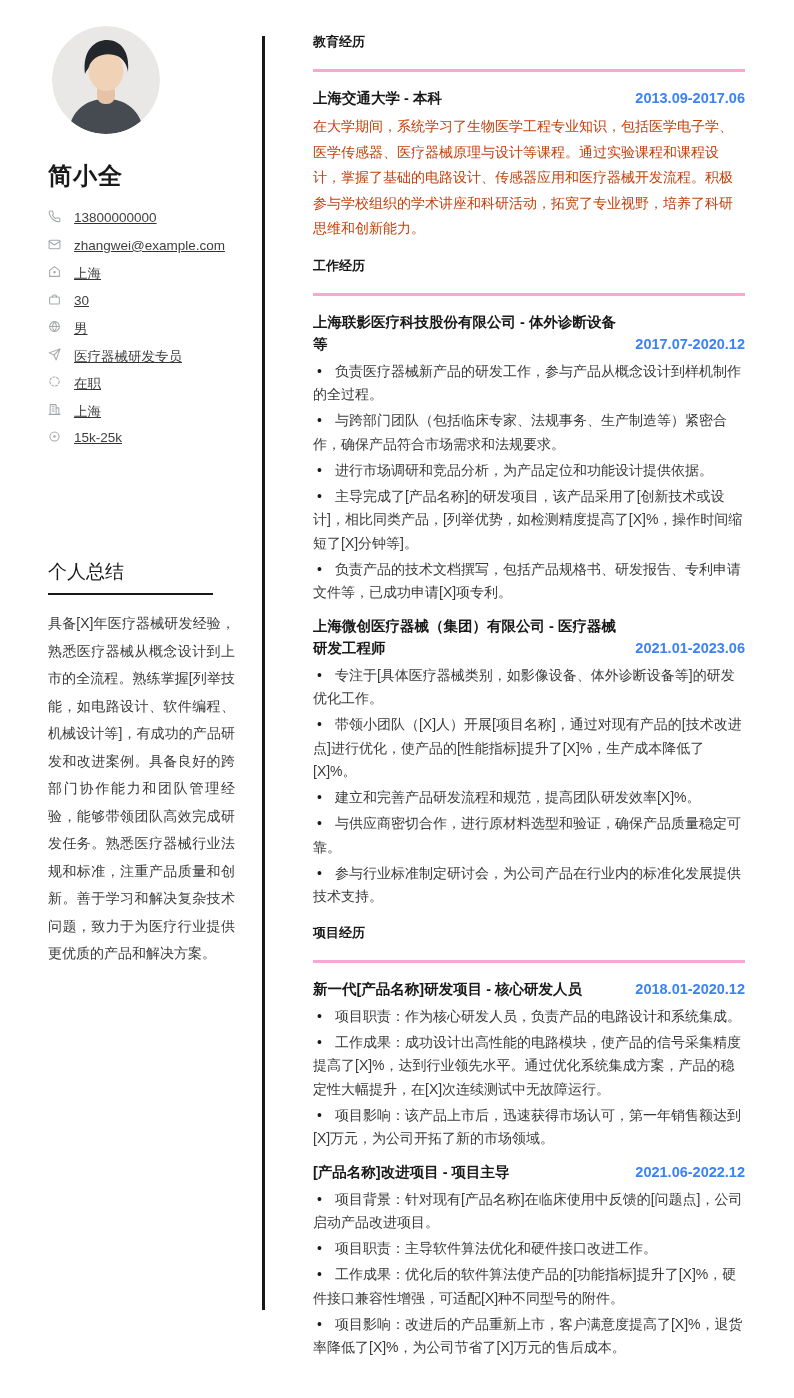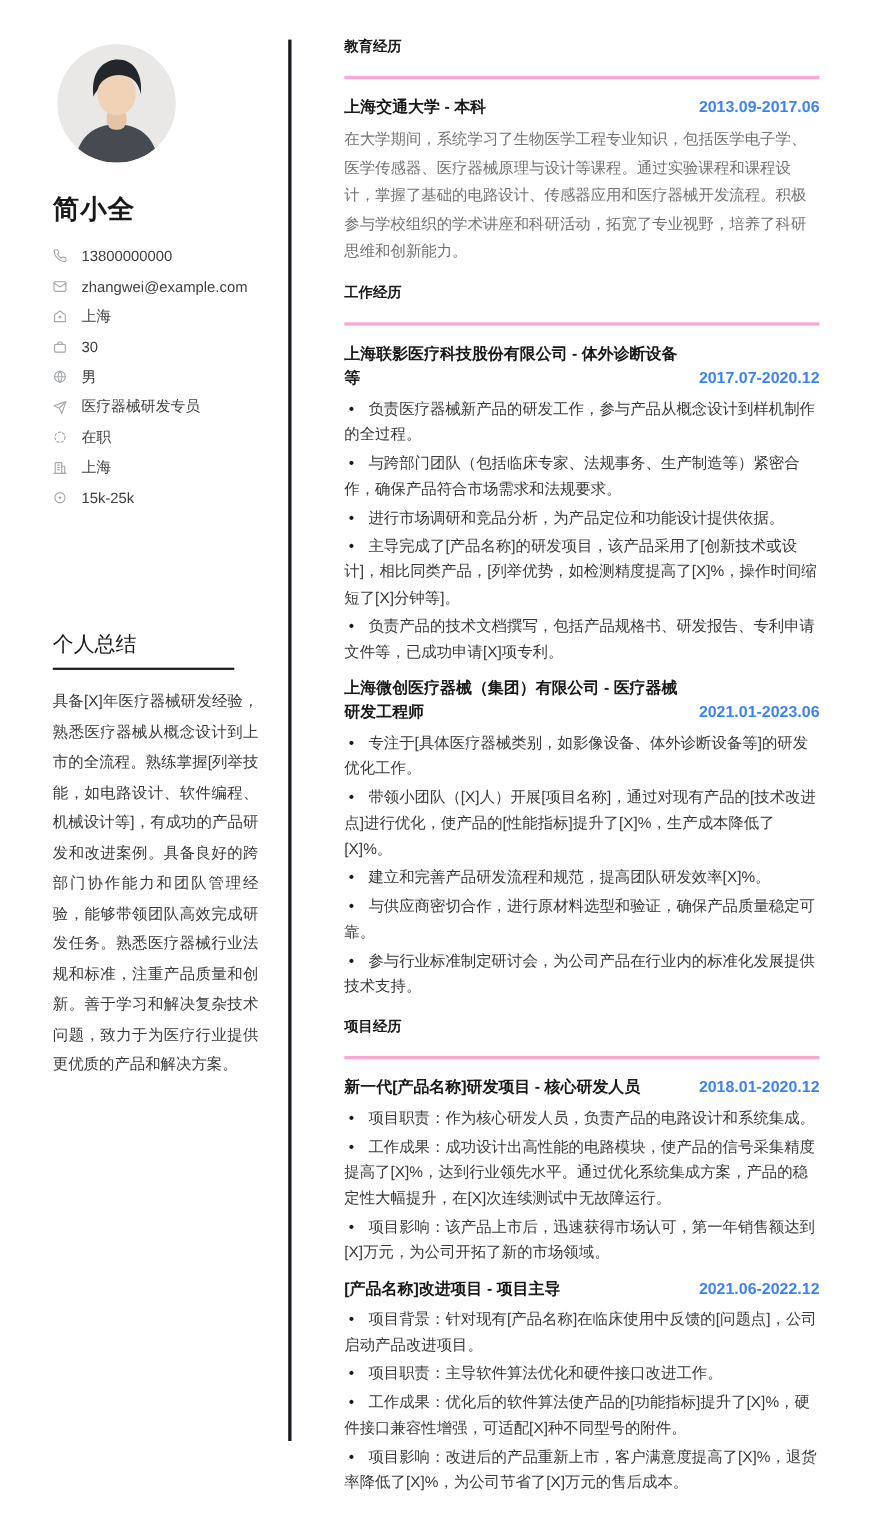--- a/index.html
+++ b/index.html
@@ -1,26 +1,26 @@
 <!DOCTYPE html>
 <html><head>
 <meta charset="utf-8">
 <style>
   * { margin:0; padding:0; box-sizing:border-box; }
   html,body { width:794px; height:1398px; background:#ffffff; overflow:hidden;
     font-family:"Liberation Sans","DejaVu Sans",sans-serif; color:#333; }
   .page { position:relative; width:794px; height:1398px; background:#fff; }
 
   
-  .sidebar { position:absolute; left:48px; top:40px; width:190px; }
+  .sidebar { position:absolute; left:48px; top:26px; width:190px; }
   .photo-wrap { width:108px; height:108px; margin-left:4px; border-radius:50%; overflow:hidden; }
   .photo-wrap svg { display:block; }
   .name { margin-top:26px; font-size:24px; font-weight:bold; color:#191919; letter-spacing:1px; }
   .contacts { margin-top:18px; }
-  .contact-row { display:flex; align-items:center; margin-bottom:10.5px; height:17px; }
+  .contact-row { display:flex; align-items:flex-start; margin-bottom:10.5px; height:17px;text-decoration:underline; }
   .contact-row .cicon { width:13px; height:13px; margin-right:13px; flex:0 0 13px; }
   .cicon svg { width:13px; height:13px; display:block; stroke:#a3a7ab; fill:none;
     stroke-width:1.9; stroke-linecap:round; stroke-linejoin:round; }
   .contact-val { font-size:13.5px; color:#3f3f3f; }
 
   .summary { margin-top:112px; }
   .side-h2 { font-size:19px; font-weight:normal; color:#191919; padding-bottom:8px;
     border-bottom:2px solid #191919; width:165px; }
   .summary-text { margin-top:15px; width:187px; font-size:14px; line-height:27.5px; color:#3a3a3a; text-align:justify; }
 
@@ -29,21 +29,21 @@
 
   
   .main { position:absolute; left:313px; top:33px; width:432px; }
   .section { margin-bottom:15px; }
   .h2 { font-size:13px; font-weight:bold; color:#191919; padding-bottom:18px;
     border-bottom:3px solid #f9a8d4; margin-bottom:15px; }
   .entry { margin-bottom:10px; }
   .entry-title-row { display:flex; align-items:flex-end; margin-bottom:5px; }
   .entry-title { flex:1; font-size:14.5px; font-weight:bold; color:#191919; line-height:22px; }
   .entry-date { white-space:nowrap; font-size:14.5px; font-weight:bold; color:#3b82f6; margin-left:14px; line-height:22px; }
-  .para { font-size:14px; line-height:25.5px; color:#737373; }
+  .para { font-size:14px; line-height:25.5px; color:#c2410c; }
   .bullet { font-size:14px; line-height:23.5px; color:#3a3a3a; margin-bottom:2.5px; }
   .bullet .dot { color:#191919; margin:0 13px 0 4px; }
 </style>
 </head>
 <body>
 
 <div class="page">
 
   <div class="sidebar">
 

